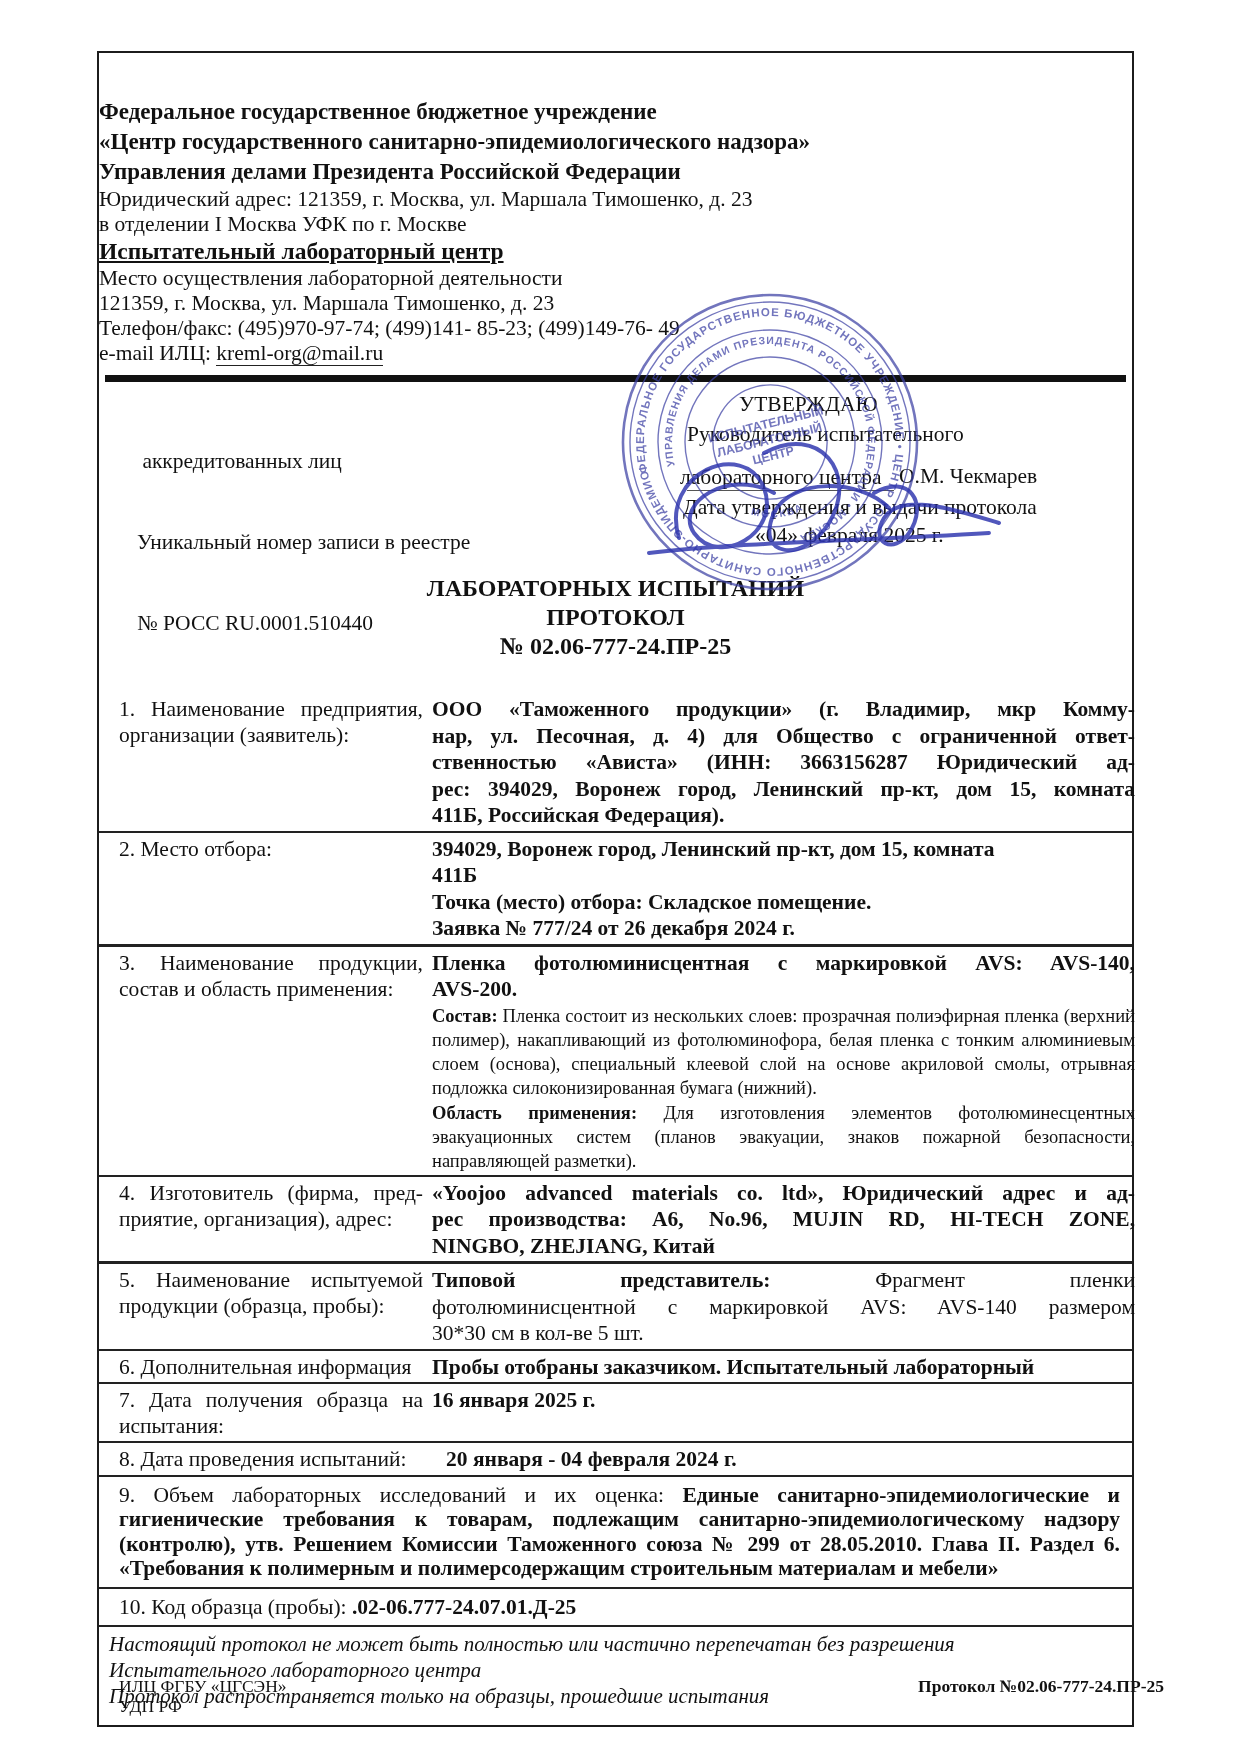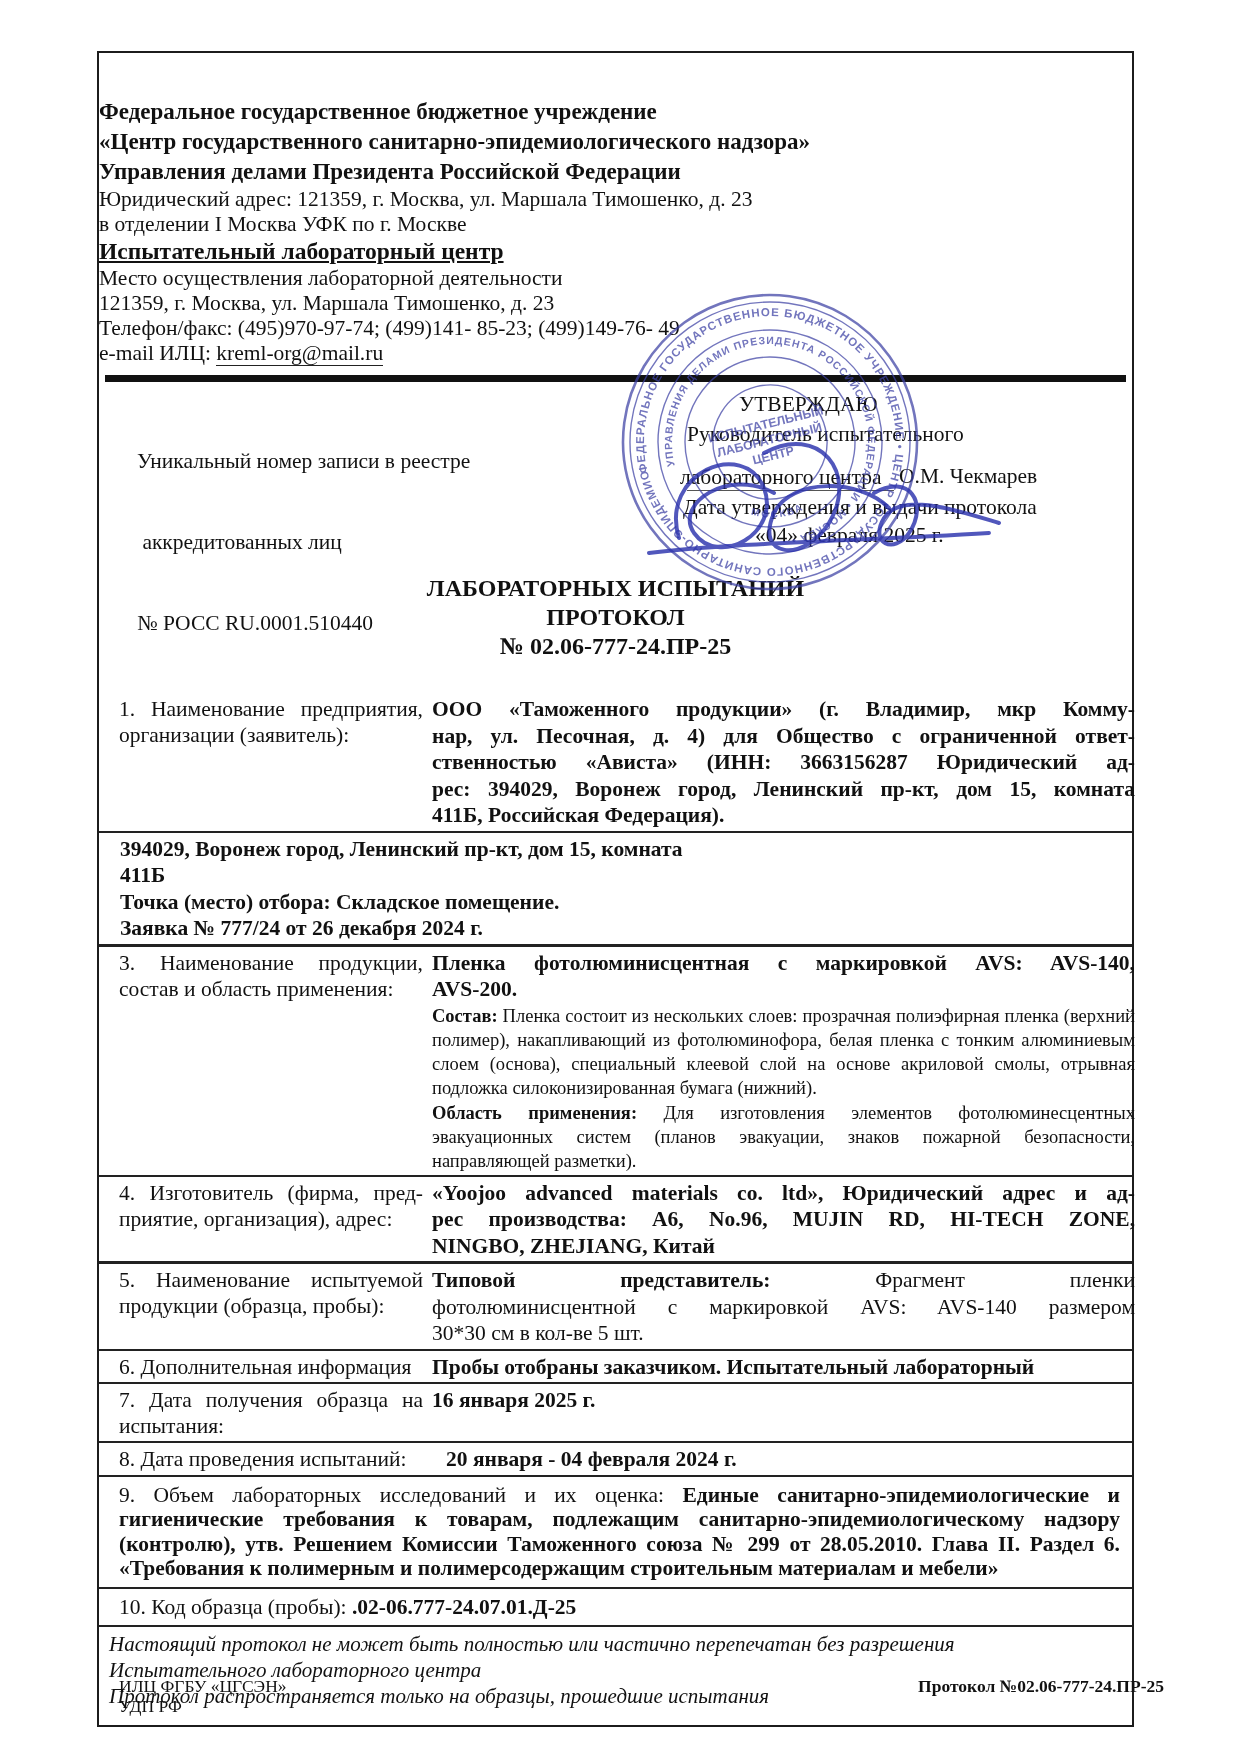--- a/index.html
+++ b/index.html
@@ -60,22 +60,22 @@
     <div>Место осуществления лабораторной деятельности</div>
     <div>121359, г. Москва, ул. Маршала Тимошенко, д. 23</div>
     <div>Телефон/факс: (495)970-97-74; (499)141- 85-23; (499)149-76- 49</div>
     <div><span>e-mail ИЛЦ: </span><span class="email-link">kreml-org@mail.ru</span></div>
   </div>
 
   <div class="thick-rule"></div>
 
   <div class="info-section">
     <div class="accred">
+      <div> аккредитованных лиц</div>
       <div>Уникальный номер записи в реестре</div>
-      <div> аккредитованных лиц</div>
       <div>№ РОСС RU.0001.510440</div>
     </div>
     <div class="appr" style="left:640px;top:10px;">УТВЕРЖДАЮ</div>
     <div class="appr" style="left:588px;top:40px;">Руководитель испытательного</div>
     <div class="appr" style="left:581px;top:83px;">лабораторного центра</div>
     <div class="sig-line" style="left:588px;top:108px;width:207px;"></div>
     <div class="appr" style="left:800px;top:82px;">О.М. Чекмарев</div>
     <div class="appr" style="left:584px;top:113px;">Дата утверждения и выдачи протокола</div>
     <div class="appr" style="left:656px;top:141px;">«04» февраля 2025 г.</div>
   </div>
@@ -96,20 +96,23 @@
       <div class="val jlines">
           <div>ООО «Таможенного продукции» (г. Владимир, мкр Комму-</div>
           <div>нар, ул. Песочная, д. 4) для Общество с ограниченной ответ-</div>
           <div>ственностью «Ависта» (ИНН:  3663156287  Юридический ад-</div>
           <div>рес: 394029, Воронеж город, Ленинский пр-кт, дом 15, комната</div>
           <div>411Б, Российская Федерация).</div>
         </div>
     </div>
 
     <div class="row bt2">
+      <div class="lab llines">
+          <div>2. Место отбора:</div>
+        </div>
       <div class="val llines">
           <div>394029, Воронеж город, Ленинский пр-кт, дом 15, комната</div>
           <div>411Б</div>
           <div>Точка (место) отбора: Складское помещение.</div>
           <div>Заявка № 777/24 от 26 декабря 2024 г.</div>
         </div>
     </div>
 
     <div class="row bt3">
       <div class="lab jlines">

